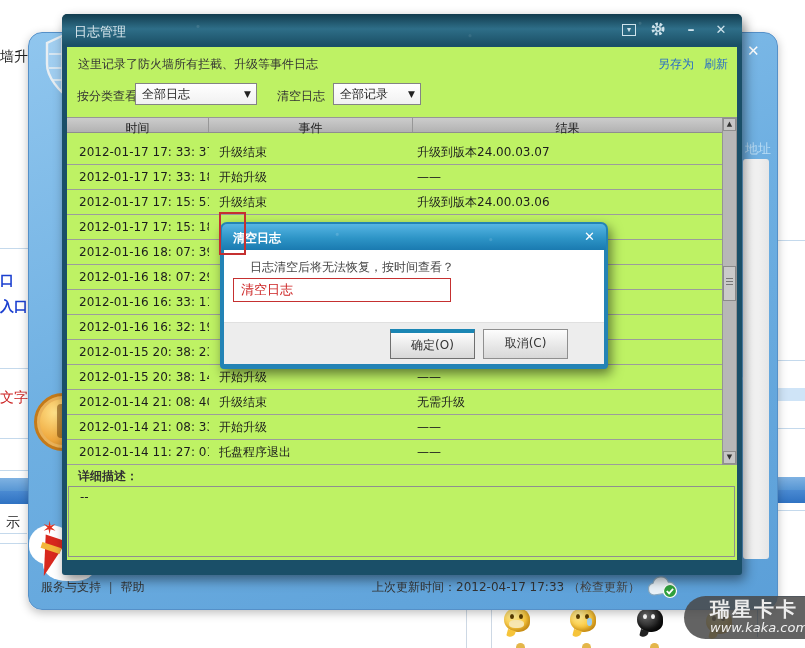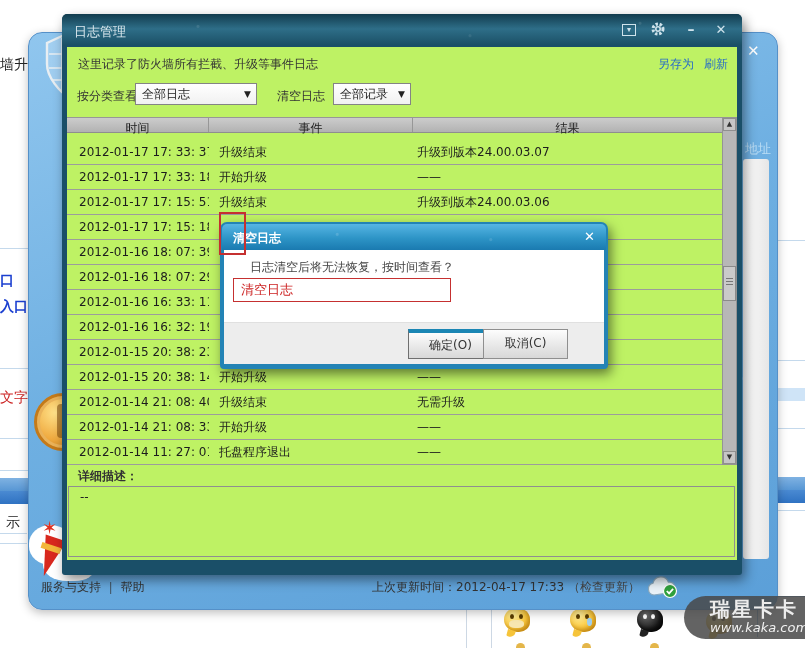--- a/index.html
+++ b/index.html
@@ -134,21 +134,21 @@
   .anno-label{position:absolute;left:233px;top:278px;width:218px;height:24px;border:1px solid #c53030;
               box-sizing:border-box;z-index:60;color:#cc2222;line-height:22px;padding-left:7px;font-size:13px;}
 
   svg{display:block;}
 </style>
 </head>
 <body>
 
 <div id="stage">
 
-  <div class="frag-text" style="left:0;top:56px;">墙升</div>
+  <div class="frag-text" style="left:0;top:48px;">墙升</div>
   <div class="bg-line" style="left:0;top:248px;width:30px;"></div>
   <div class="frag-link" style="left:0;top:272px;">口</div>
   <div class="frag-link" style="left:0;top:298px;">入口</div>
   <div class="bg-line" style="left:0;top:368px;width:30px;"></div>
   <div class="frag-red" style="left:0;top:389px;">文字</div>
   <div class="bg-line" style="left:0;top:438px;width:30px;"></div>
   <div class="bg-line" style="left:0;top:470px;width:33px;"></div>
   <div class="bg-blue-bar1" style="left:0;top:478px;width:33px;"></div>
   <div class="bg-blue-bar2" style="left:0;top:491px;width:33px;"></div>
   <div class="frag-text" style="left:6px;top:514px;">示</div>
@@ -255,21 +255,21 @@
       <div class="desc">这里记录了防火墙所有拦截、升级等事件日志</div>
       <span class="toplink" style="left:591px;">另存为</span>
       <span class="toplink" style="left:637px;">刷新</span>
 
       <span class="flabel" style="left:10px;">按分类查看</span>
       <div class="select" style="left:68px;width:122px;">
         <span>全部日志</span>
         <span class="arr">▼</span>
       </div>
       <span class="flabel" style="left:210px;">清空日志</span>
-      <div class="select" style="left:266px;width:78px;">
+      <div class="select" style="left:266px;width:88px;">
         <span>全部记录</span>
         <span class="arr">▼</span>
       </div>
 
       <div class="table">
         <div class="thead">
           <div class="thcell" style="width:142px;">时间</div>
           <div class="thcell" style="width:204px;">事件</div>
           <div class="thcell" style="width:309px;border-right:none;">结果</div>
         </div>
@@ -355,21 +355,21 @@
   </div>
 
   <div class="dialog">
     <div class="dtitle">
       <span class="dtext">清空日志</span>
       <span class="dclose">✕</span>
     </div>
     <div class="dbody">
       <div class="dmsg">日志清空后将无法恢复，按时间查看？</div>
       <div class="dbtnrow">
-        <div class="btn primary" style="left:184px;">确定(O)</div>
+        <div class="btn primary" style="left:166px;">确定(O)</div>
         <div class="btn" style="left:259px;">取消(C)</div>
       </div>
     </div>
   </div>
 
   <div class="anno" style="left:219px;top:212px;width:27px;height:43px;"></div>
   <div class="anno-label">清空日志</div>
 
 </div>
 

